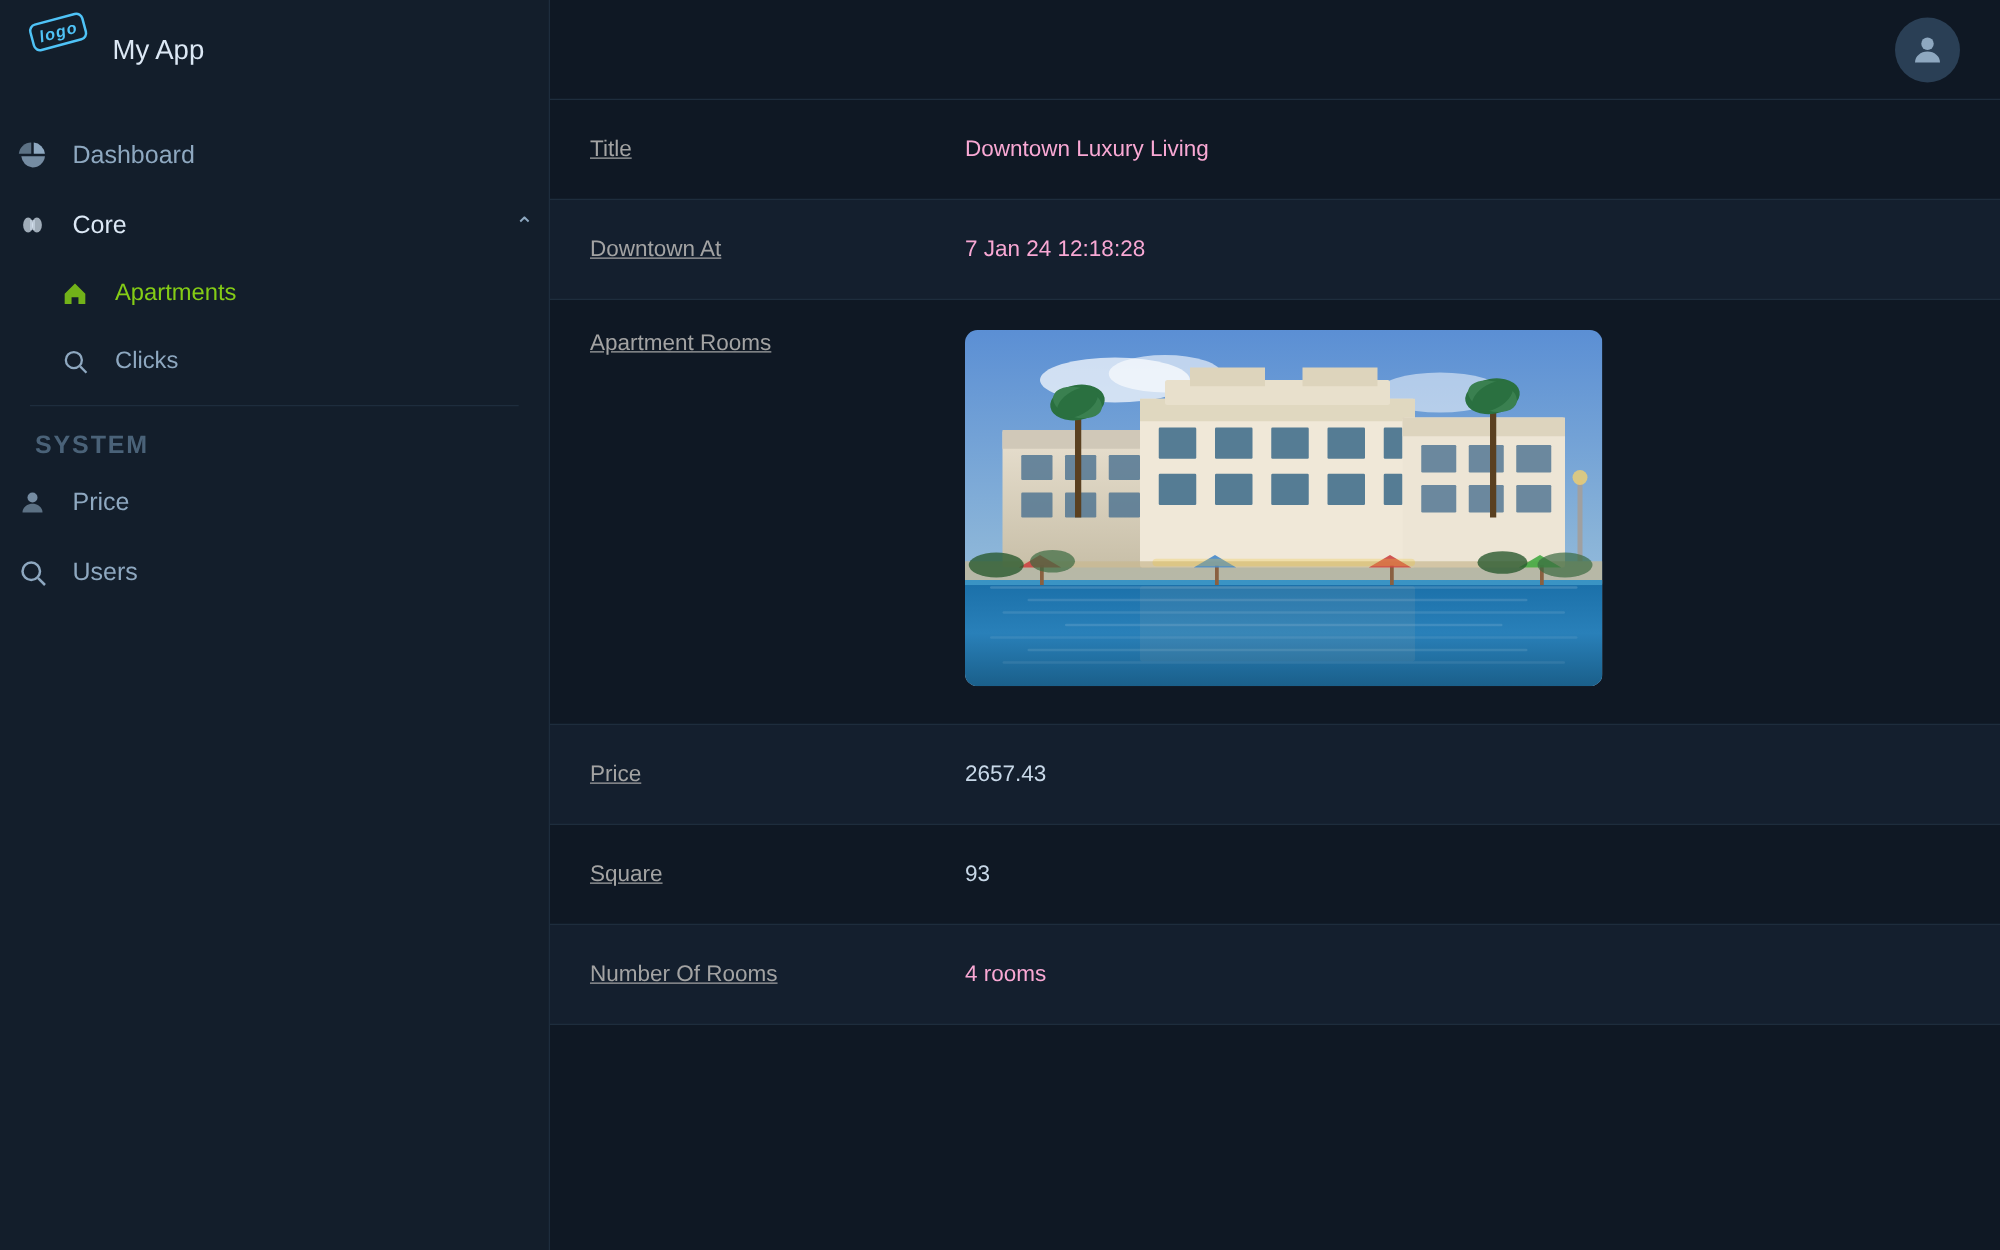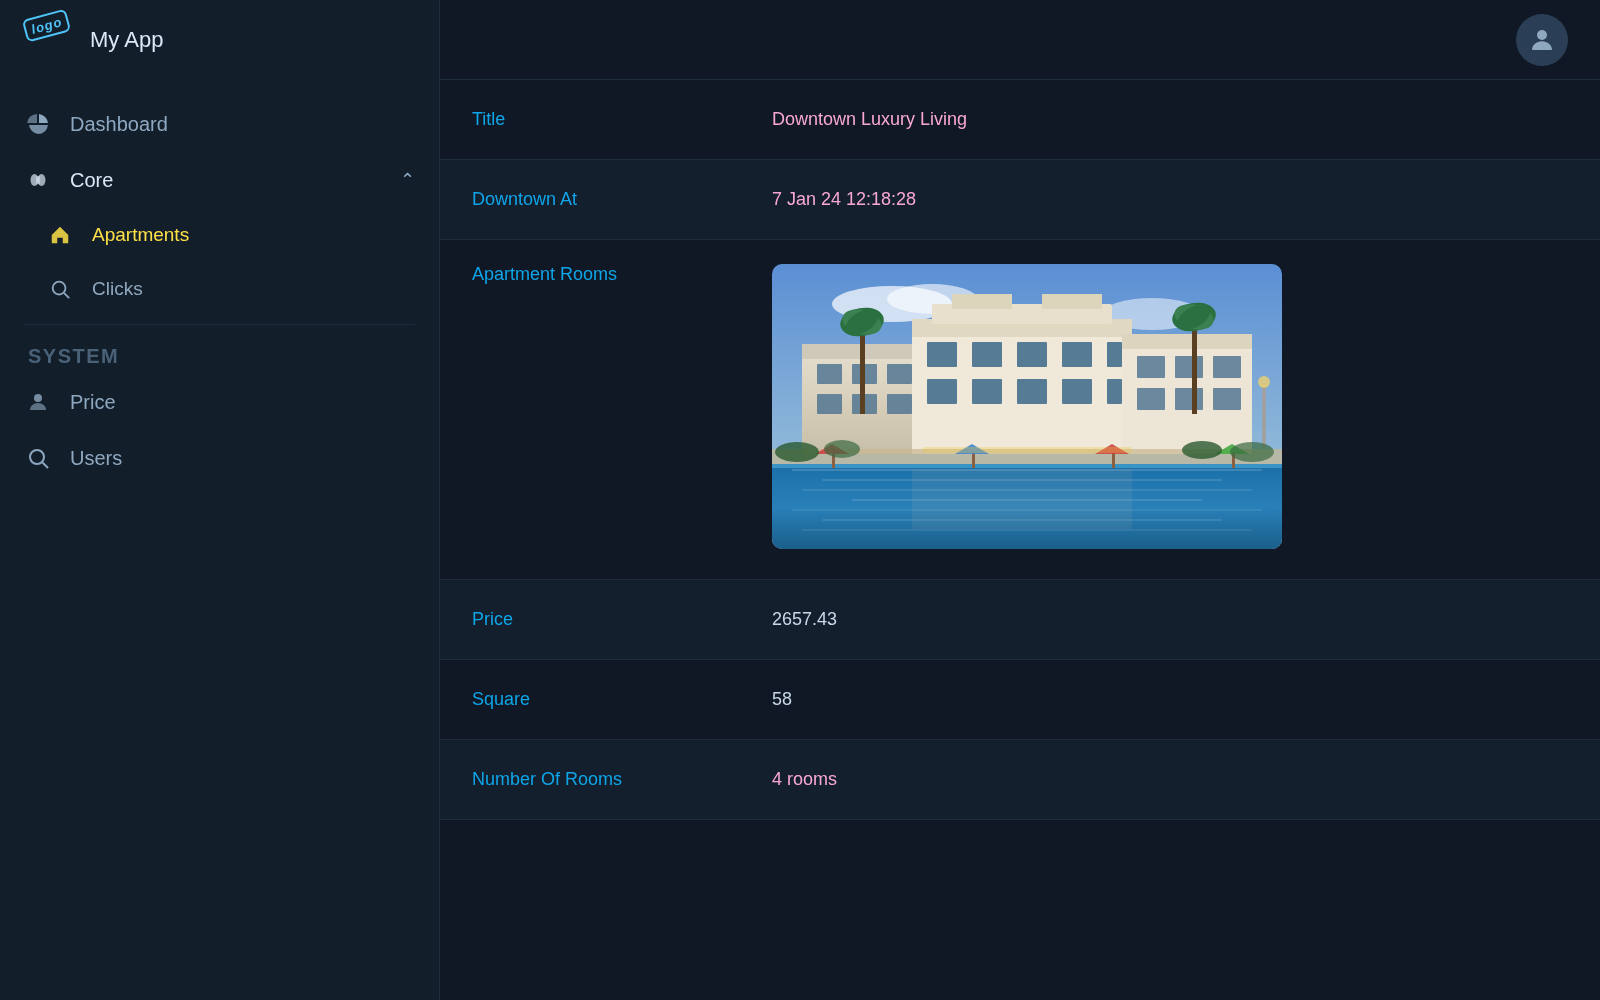--- a/index.html
+++ b/index.html
@@ -58,21 +58,21 @@
 
     .sidebar-nav {
       padding: 16px 0;
       flex: 1;
     }
 
     .nav-item {
       display: flex;
       align-items: center;
       gap: 18px;
-      padding: 14px 24px;
+      padding: 14px 12px;
       cursor: pointer;
       font-size: 20px;
       color: #8ea8c0;
       border-radius: 0;
       position: relative;
     }
 
     .nav-item.active {
       color: #dce8f5;
     }
@@ -110,21 +110,21 @@
       display: flex;
       align-items: center;
       gap: 18px;
       padding: 13px 28px 13px 46px;
       cursor: pointer;
       font-size: 19px;
       color: #8ea8c0;
     }
 
     .sub-nav-item.active {
-      color: #fde047;
+      color: #84cc16;
     }
 
     .sub-nav-item .icon {
       width: 28px;
       height: 28px;
       display: flex;
       align-items: center;
       justify-content: center;
       font-size: 20px;
     }
@@ -196,21 +196,22 @@
       align-items: flex-start;
       padding-top: 24px;
       padding-bottom: 24px;
       min-height: 340px;
     }
 
     .detail-label {
       width: 300px;
       min-width: 300px;
       font-size: 18px;
-      color: #0ea5e9;
+      color: #a3a3a3;
+      text-decoration: underline;
     }
 
     .detail-value {
       font-size: 18px;
       color: #f9a8d4;
       flex: 1;
     }
 
     .apartment-image {
       width: 510px;
@@ -453,21 +454,21 @@
       </div>
     </div>
 
     <div class="detail-row highlighted">
       <span class="detail-label">Price</span>
       <span class="detail-value number-value">2657.43</span>
     </div>
 
     <div class="detail-row">
       <span class="detail-label">Square</span>
-      <span class="detail-value number-value">58</span>
+      <span class="detail-value number-value">93</span>
     </div>
 
     <div class="detail-row highlighted">
       <span class="detail-label">Number Of Rooms</span>
       <span class="detail-value">4 rooms</span>
     </div>
 
   </div>
 </main>
 

